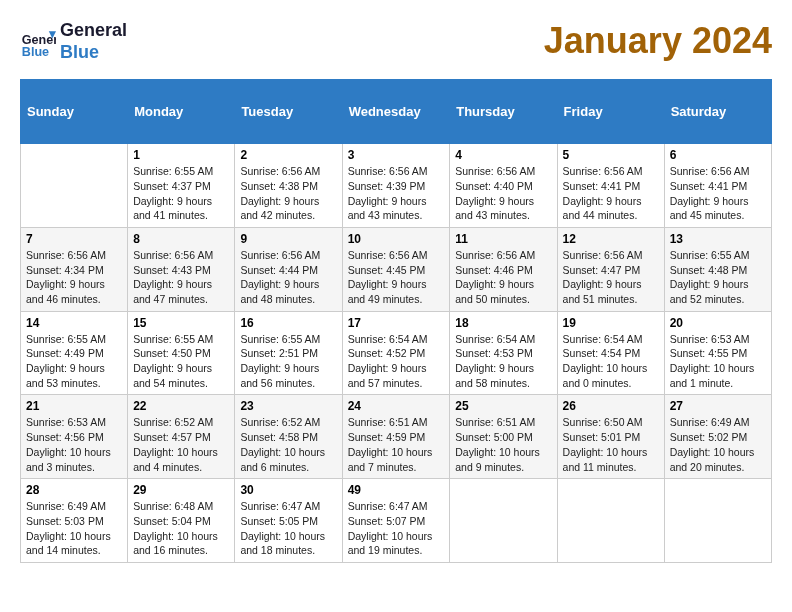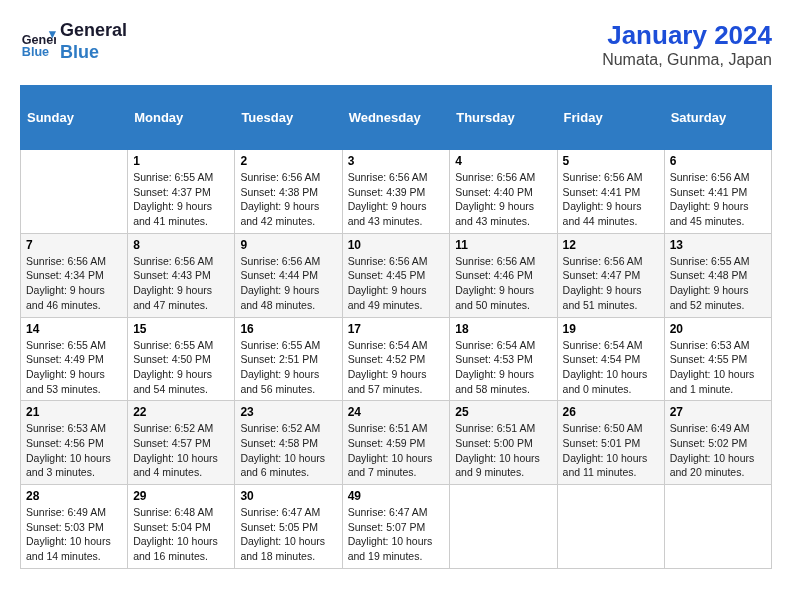--- a/index.html
+++ b/index.html
@@ -31,23 +31,24 @@
       color: #2e7bc4;
     }
     .logo-icon {
       width: 36px;
       height: 36px;
     }
     .title-block {
       text-align: right;
     }
     .main-title {
-      font-size: 26px;
+      font-size: 36px;
       font-weight: bold;
-      color: #1d4ed8;
+      color: #a16207;
+      text-align: center;
     }
     .subtitle {
       font-size: 16px;
       color: #444;
     }
     table {
       width: 100%;
       border-collapse: collapse;
       font-size: 11px;
     }
@@ -98,21 +99,20 @@
 
       <polygon points="32,8 40,8 36,16" fill="#2e7bc4"></polygon>
     </svg>
     <div>
       <div class="logo-text">General</div>
       <div class="logo-text"><span>Blue</span></div>
     </div>
   </div>
   <div class="title-block">
     <div class="main-title">January 2024</div>
-    <div class="subtitle">Numata, Gunma, Japan</div>
   </div>
 </div>
 
 <table>
   <thead>
     <tr>
     <th>Sunday</th>
         <th>Monday</th>
         <th>Tuesday</th>
         <th>Wednesday</th>

